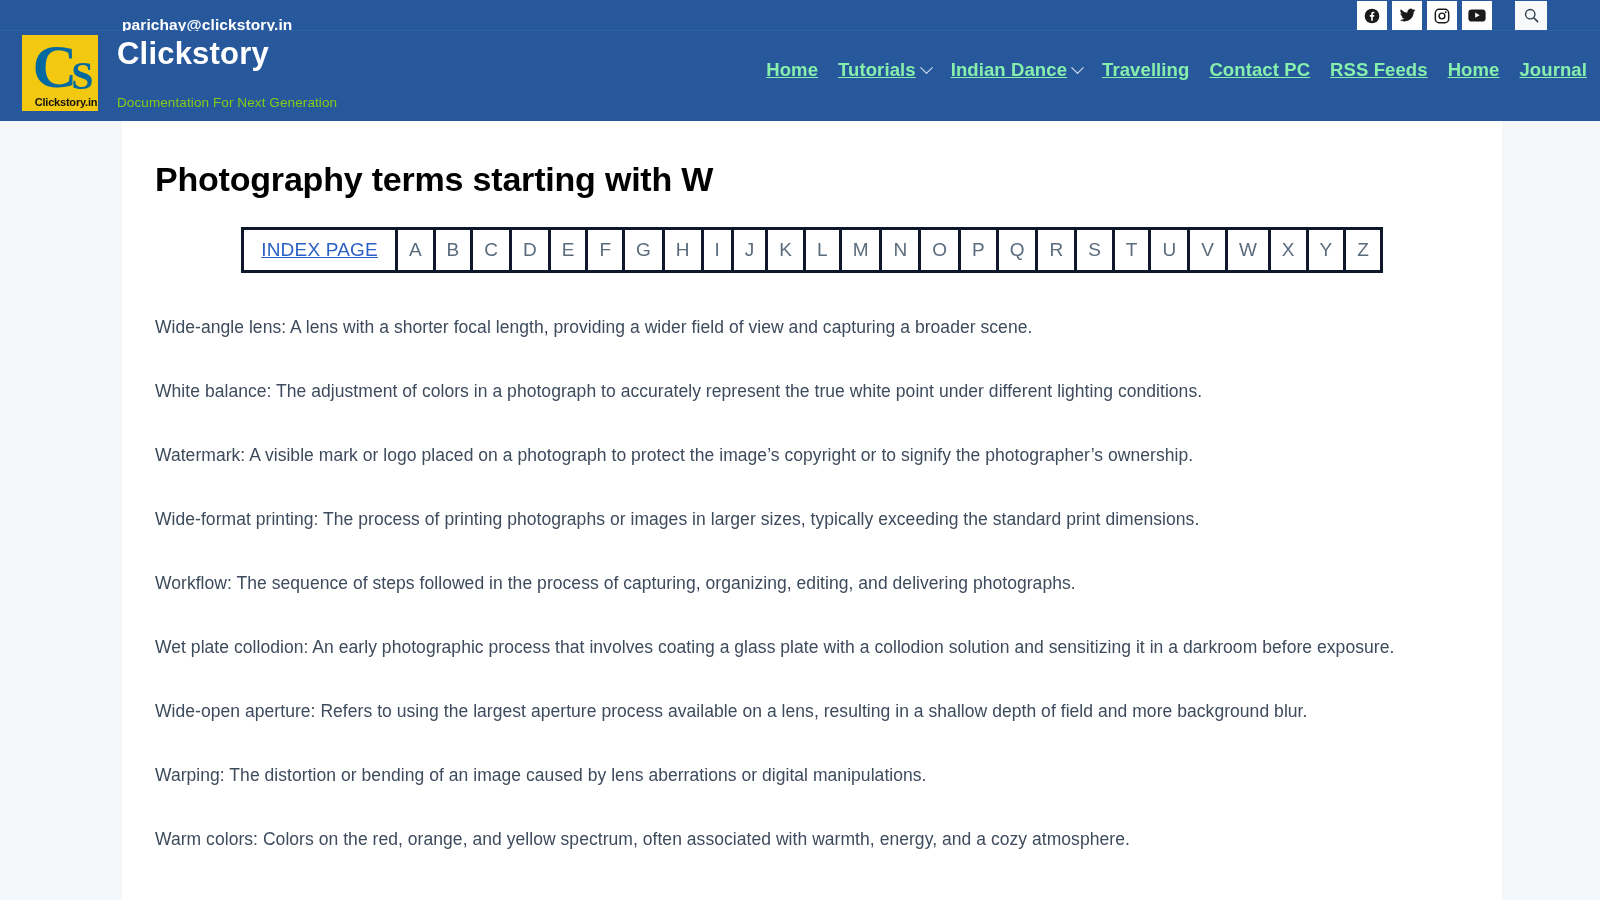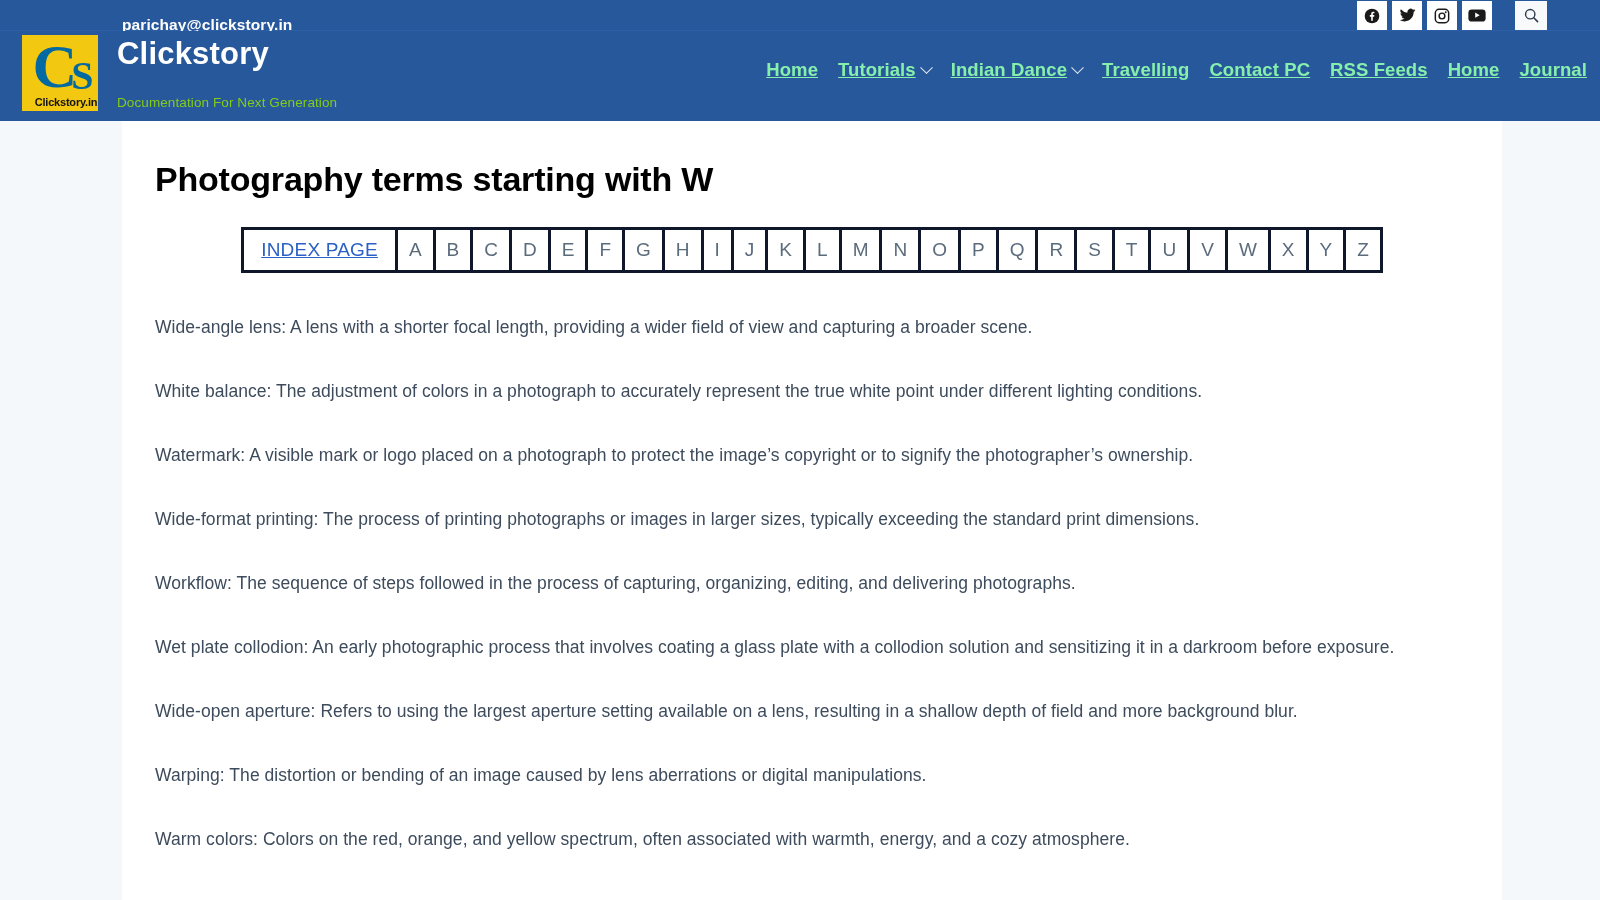--- a/index.html
+++ b/index.html
@@ -393,21 +393,21 @@
         </table>
       </div>
 
       <div class="terms">
         <p class="term">Wide-angle lens: A lens with a shorter focal length, providing a wider field of view and capturing a broader scene.</p>
         <p class="term">White balance: The adjustment of colors in a photograph to accurately represent the true white point under different lighting conditions.</p>
         <p class="term">Watermark: A visible mark or logo placed on a photograph to protect the image’s copyright or to signify the photographer’s ownership.</p>
         <p class="term">Wide-format printing: The process of printing photographs or images in larger sizes, typically exceeding the standard print dimensions.</p>
         <p class="term">Workflow: The sequence of steps followed in the process of capturing, organizing, editing, and delivering photographs.</p>
         <p class="term">Wet plate collodion: An early photographic process that involves coating a glass plate with a collodion solution and sensitizing it in a darkroom before exposure.</p>
-        <p class="term">Wide-open aperture: Refers to using the largest aperture setting available on a lens, resulting in a shallow depth of field and more background blur.</p>
+        <p class="term">Wide-open aperture: Refers to using the largest aperture process available on a lens, resulting in a shallow depth of field and more background blur.</p>
         <p class="term">Warping: The distortion or bending of an image caused by lens aberrations or digital manipulations.</p>
         <p class="term">Warm colors: Colors on the red, orange, and yellow spectrum, often associated with warmth, energy, and a cozy atmosphere.</p>
       </div>
 
     </div>
   </div>
 
 </div>
 
 </body></html>

